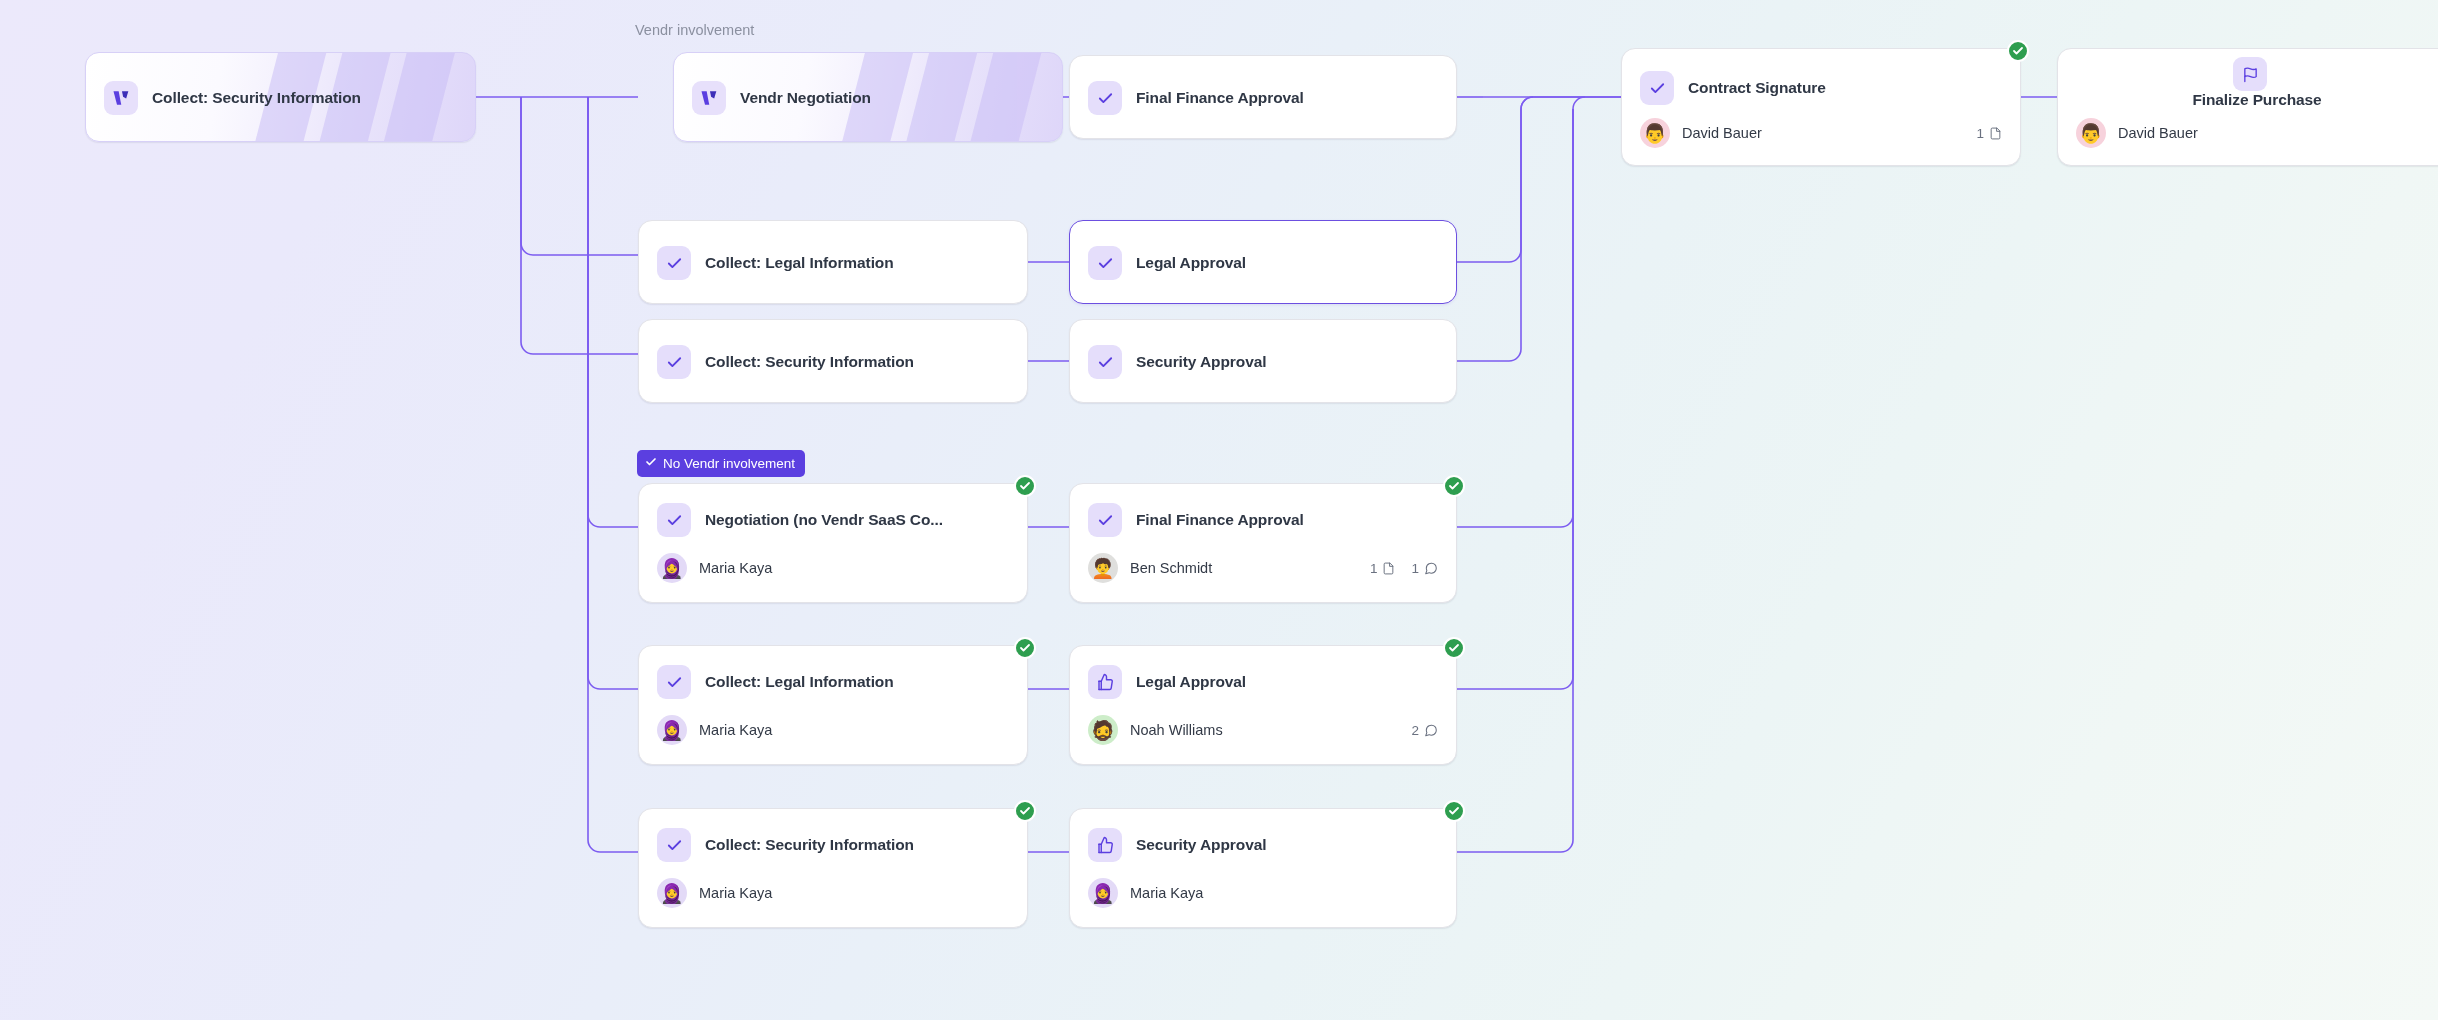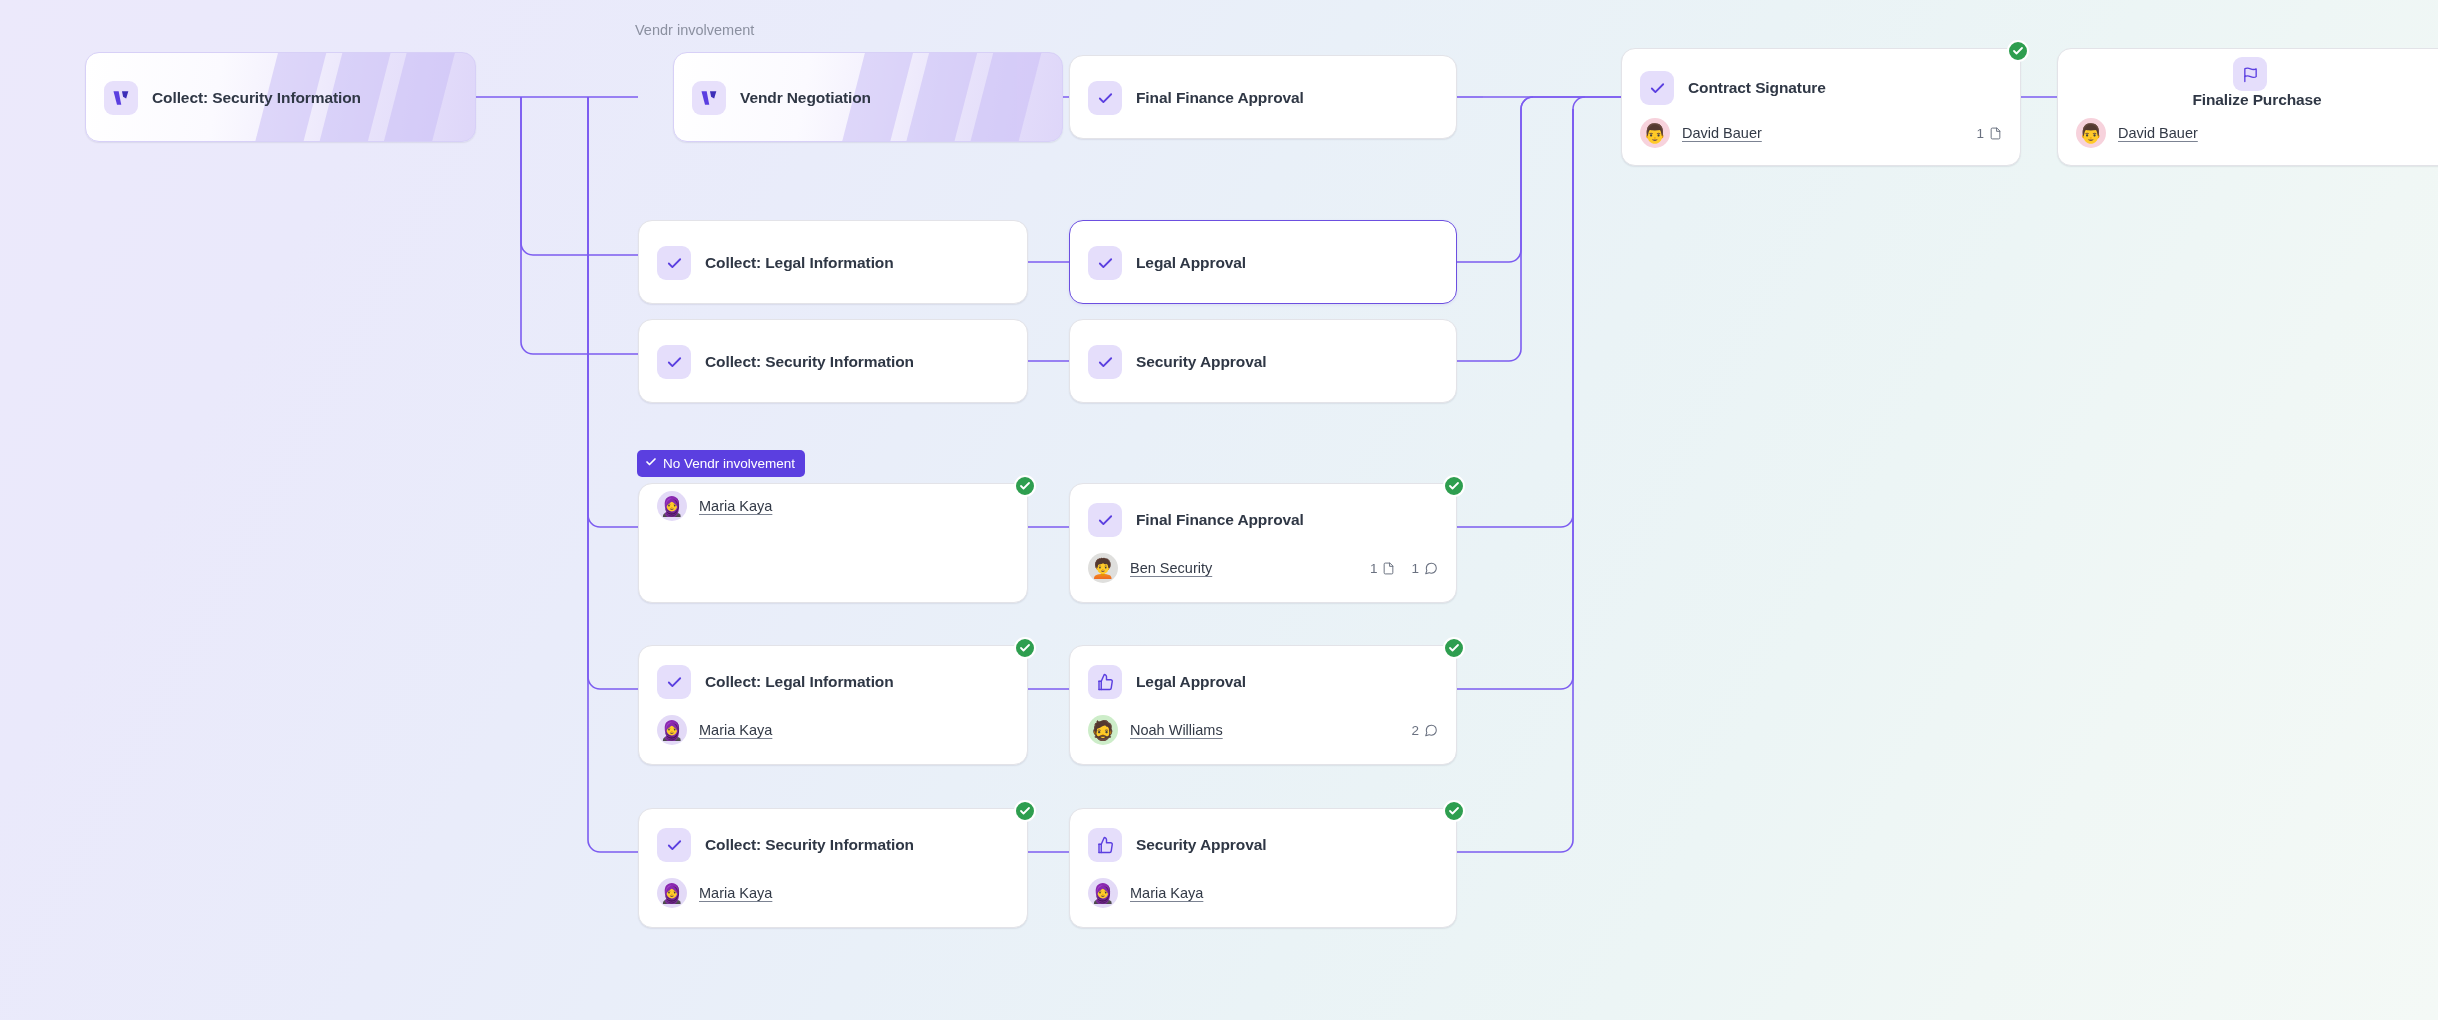--- a/index.html
+++ b/index.html
@@ -80,21 +80,20 @@
     width: 30px; height: 30px; flex: 0 0 30px;
     border-radius: 50%;
     margin-right: 12px;
     display: flex; align-items: center; justify-content: center;
     font-size: 19px; line-height: 1;
     overflow: hidden;
   }
   .assignee-name {
     font-size: 14.5px;
     color: #333a47;
-    text-decoration: underline;
     text-underline-offset: 3px;
     text-decoration-color: #7c8392;
     cursor: pointer;
     white-space: nowrap;
   }
   .meta { margin-left: auto; display: flex; align-items: center; gap: 16px; }
   .meta-item { display: flex; align-items: center; gap: 5px; font-size: 13.5px; color: #6a7180; }
 
   .badge-done {
     position: absolute;
@@ -267,20 +266,28 @@
       <div class="title">Security Approval</div>
     </div>
   </div>
 
   <div class="node" style="left:595px; top:483px; width:390px; height:120px;">
     <div class="badge-done">
       <svg width="12" height="12" viewBox="0 0 24 24" fill="none" stroke="#ffffff" stroke-width="3.6" stroke-linecap="round" stroke-linejoin="round">
           <polyline points="20 6 9 17 4 12"></polyline>
         </svg>
     </div>
+    <div class="row-head" style="height:62px; padding-top:10px;">
+      <div class="tile">
+        <svg width="17" height="17" viewBox="0 0 24 24" fill="none" stroke="#5b3fe0" stroke-width="2.6" stroke-linecap="round" stroke-linejoin="round">
+            <polyline points="20 6 9 17 4 12"></polyline>
+          </svg>
+      </div>
+      <div class="title" style="max-width:276px;">Negotiation (no Vendr SaaS Co...</div>
+    </div>
     <div class="row-assignee">
       <span class="avatar" style="background:#e3daf7;">🧕</span>
       <span class="assignee-name">Maria Kaya</span>
     </div>
   </div>
 
   <div class="node" style="left:1026px; top:483px; width:388px; height:120px;">
     <div class="badge-done">
       <svg width="12" height="12" viewBox="0 0 24 24" fill="none" stroke="#ffffff" stroke-width="3.6" stroke-linecap="round" stroke-linejoin="round">
           <polyline points="20 6 9 17 4 12"></polyline>
@@ -289,21 +296,21 @@
     <div class="row-head" style="height:62px; padding-top:10px;">
       <div class="tile">
         <svg width="17" height="17" viewBox="0 0 24 24" fill="none" stroke="#5b3fe0" stroke-width="2.6" stroke-linecap="round" stroke-linejoin="round">
             <polyline points="20 6 9 17 4 12"></polyline>
           </svg>
       </div>
       <div class="title">Final Finance Approval</div>
     </div>
     <div class="row-assignee">
       <span class="avatar" style="background:#dfdfdd;">🧑‍🦱</span>
-      <span class="assignee-name">Ben Security</span>
+      <span class="assignee-name">Ben Schmidt</span>
       <span class="meta">
         <span class="meta-item">
           <span>1</span>
           <svg width="13" height="15" viewBox="0 0 24 24" fill="none" stroke="#6a7180" stroke-width="1.8" stroke-linecap="round" stroke-linejoin="round">
               <path d="M14 2H6a2 2 0 0 0-2 2v16a2 2 0 0 0 2 2h12a2 2 0 0 0 2-2V8z"></path>
               <polyline points="14 2 14 8 20 8"></polyline>
             </svg>
         </span>
         <span class="meta-item">
           <span>1</span>

